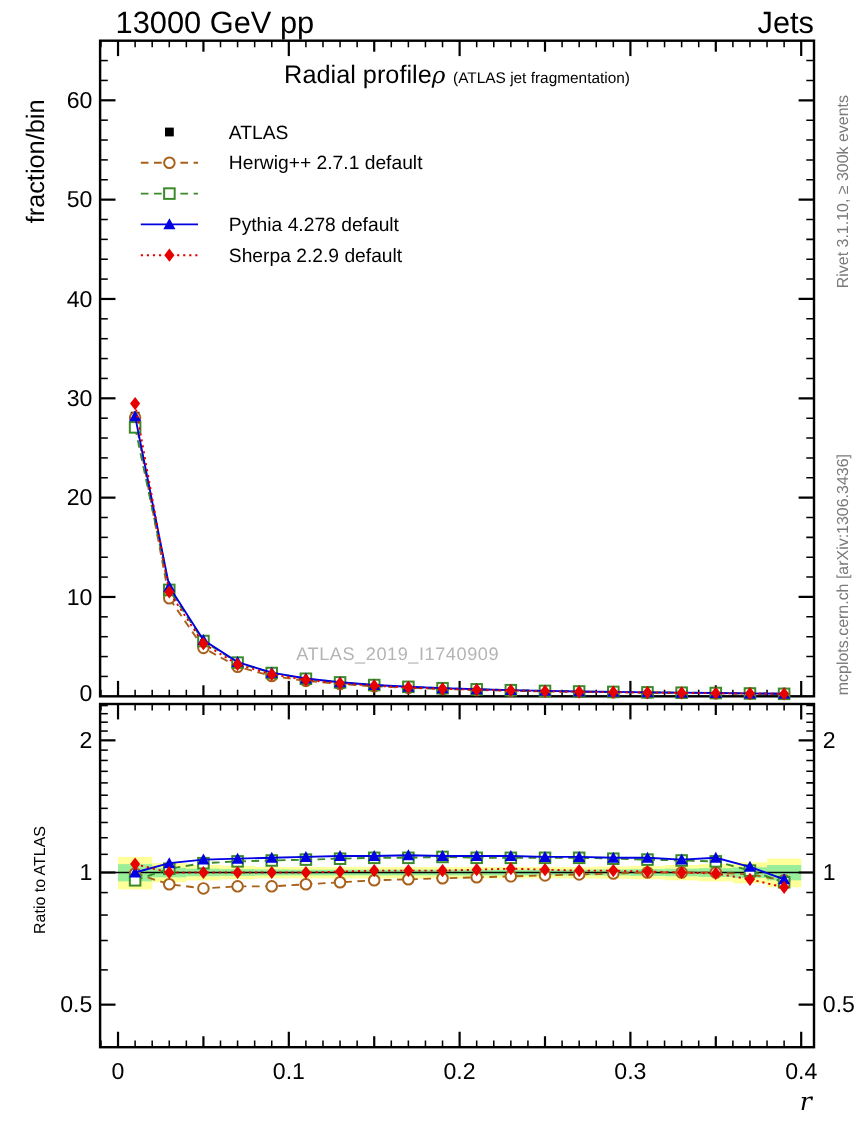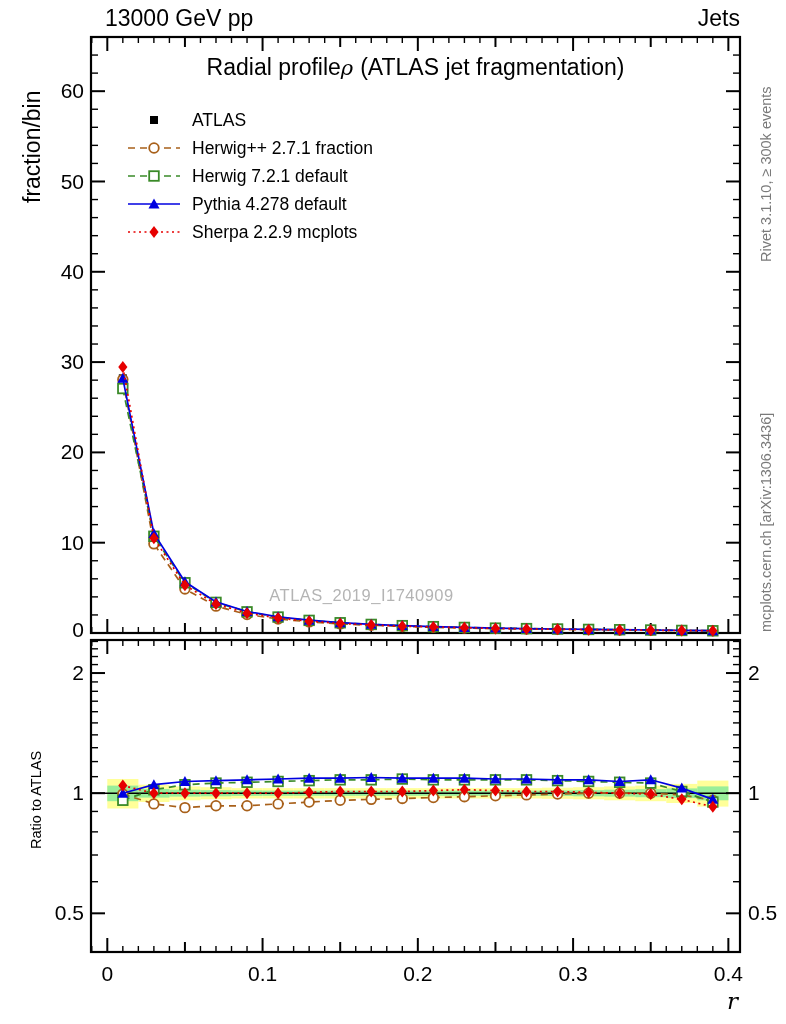--- a/index.html
+++ b/index.html
@@ -1,26 +1,26 @@
 <!DOCTYPE html>
 <html><head>
 <meta charset="utf-8">
 <style>
   html,body{margin:0;padding:0;background:#fff;}
   .page{position:relative;width:786px;height:1024px;background:#fff;
         font-family:"Liberation Sans",sans-serif;overflow:hidden;color:#000;}
-  .hdr{position:absolute;top:5px;font-size:23px;}
+  .hdr{position:absolute;top:5px;font-size:28px;}
   .hdr-left{left:105px;}
   .hdr-right{right:46px;text-align:right;}
   .title{position:absolute;left:91px;width:649px;top:54px;text-align:center;white-space:nowrap;}
   .t-main{font-size:23px;}
   .t-rho{font-size:21px;font-family:"DejaVu Serif",serif;font-style:italic;}
-  .t-suf{font-size:23px;margin-left:7px;}
+  .t-suf{font-size:14px;margin-left:7px;}
   .legend{position:absolute;left:126px;top:106px;}
-  .lg-row{display:flex;align-items:center;height:28px;}
+  .lg-row{display:flex;align-items:center;height:28px;gap:16px;}
   .lg-marker{width:56px;height:18px;display:inline-block;}
   .lg-label{margin-left:10px;font-size:17.5px;white-space:nowrap;}
   .watermark{position:absolute;left:91px;width:541px;top:586px;text-align:center;
              font-size:16.5px;color:#b4b4b4;letter-spacing:0.5px;}
   svg#chart{position:absolute;left:0;top:0;}
 </style>
 </head>
 <body>
 
 <div class="page">
@@ -583,39 +583,38 @@
       <span class="lg-marker"><svg width="56" height="18" viewBox="0 0 56 18">
             <rect x="24" y="5" width="8" height="8" fill="#000000"></rect>
           </svg></span>
       <span class="lg-label">ATLAS</span>
     </div>
     <div class="lg-row">
       <span class="lg-marker"><svg width="56" height="18" viewBox="0 0 56 18">
             <line x1="2" y1="9" x2="54" y2="9" stroke="#a8601a" stroke-width="1.7" stroke-dasharray="7,5"></line>
             <circle cx="28" cy="9" r="4.8" fill="#fff" stroke="#a8601a" stroke-width="1.8"></circle>
           </svg></span>
-      <span class="lg-label">Herwig++ 2.7.1 fraction</span>
+      <span class="lg-label">Herwig++ 2.7.1 default</span>
     </div>
     <div class="lg-row">
       <span class="lg-marker"><svg width="56" height="18" viewBox="0 0 56 18">
             <line x1="2" y1="9" x2="54" y2="9" stroke="#3a8a28" stroke-width="1.7" stroke-dasharray="7,5"></line>
             <rect x="23.2" y="4.2" width="9.6" height="9.6" fill="#fff" stroke="#3a8a28" stroke-width="1.8"></rect>
           </svg></span>
-      <span class="lg-label">Herwig 7.2.1 default</span>
     </div>
     <div class="lg-row">
       <span class="lg-marker"><svg width="56" height="18" viewBox="0 0 56 18">
             <line x1="2" y1="9" x2="54" y2="9" stroke="#0000e0" stroke-width="1.7"></line>
             <polygon points="28,3.5 22.5,13.5 33.5,13.5" fill="#0000e0"></polygon>
           </svg></span>
       <span class="lg-label">Pythia 4.278 default</span>
     </div>
     <div class="lg-row">
       <span class="lg-marker"><svg width="56" height="18" viewBox="0 0 56 18">
             <line x1="2" y1="9" x2="54" y2="9" stroke="#e60000" stroke-width="1.7" stroke-dasharray="2,3.5"></line>
             <polygon points="28,3 32.6,9 28,15 23.4,9" fill="#e60000"></polygon>
           </svg></span>
-      <span class="lg-label">Sherpa 2.2.9 mcplots</span>
+      <span class="lg-label">Sherpa 2.2.9 default</span>
     </div>
   </div>
 
   <div class="watermark">ATLAS_2019_I1740909</div>
 </div>
 
 </body></html>

